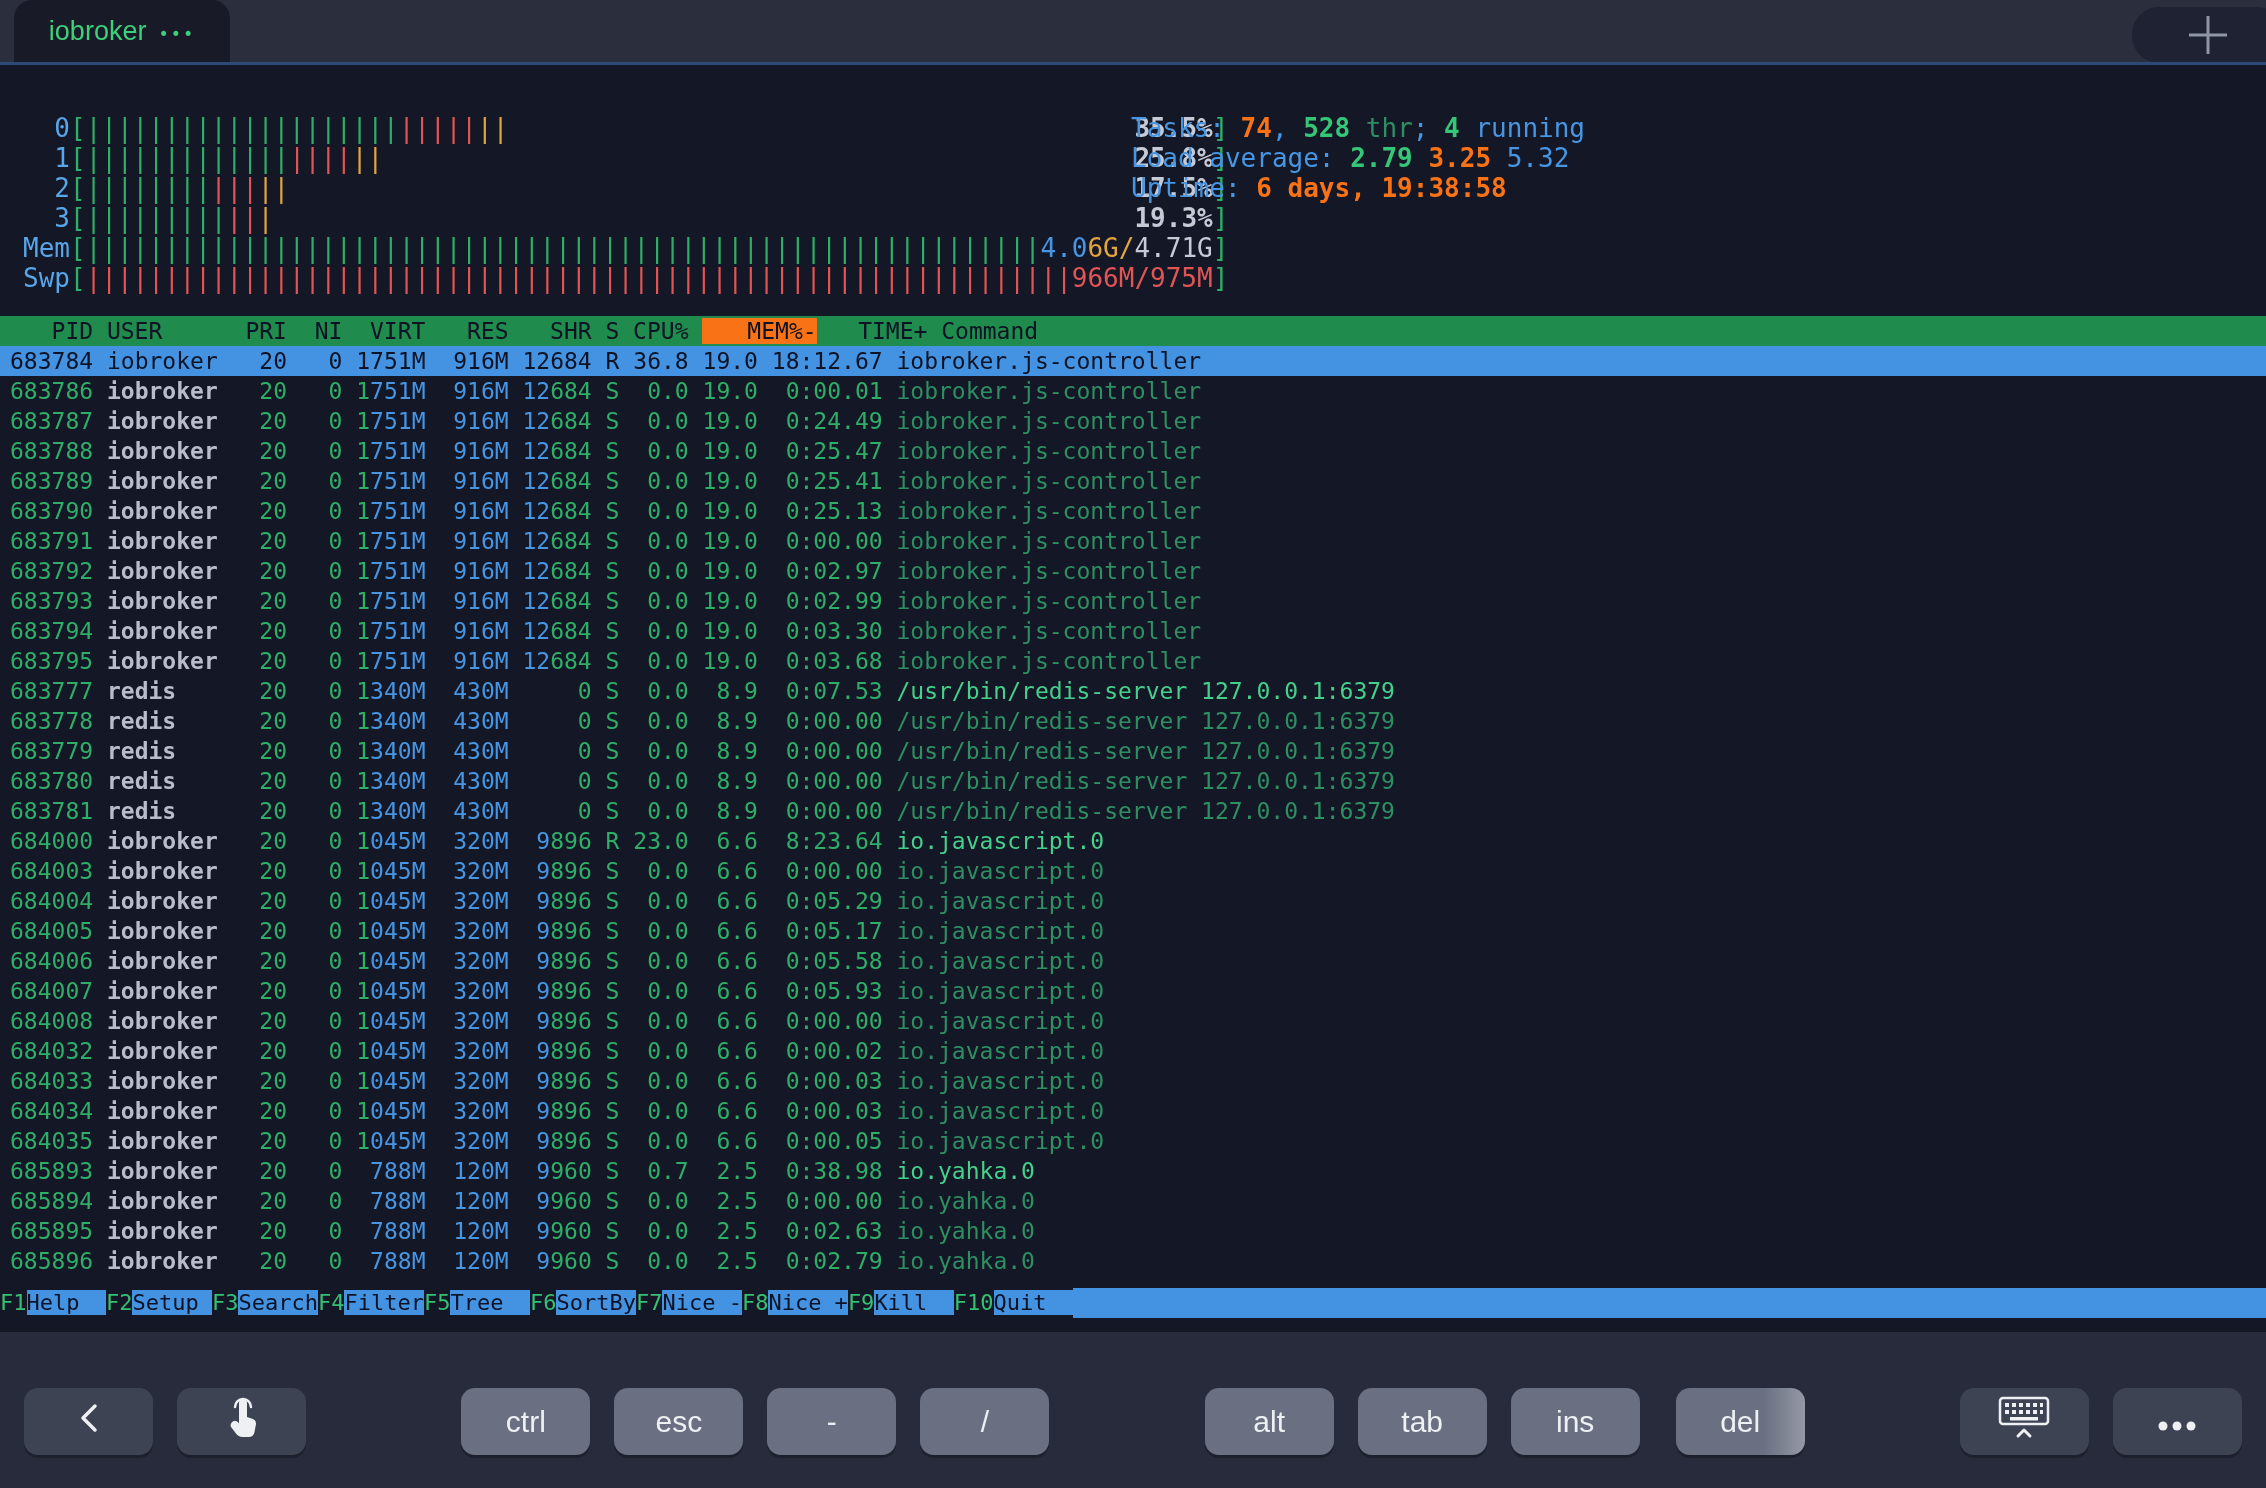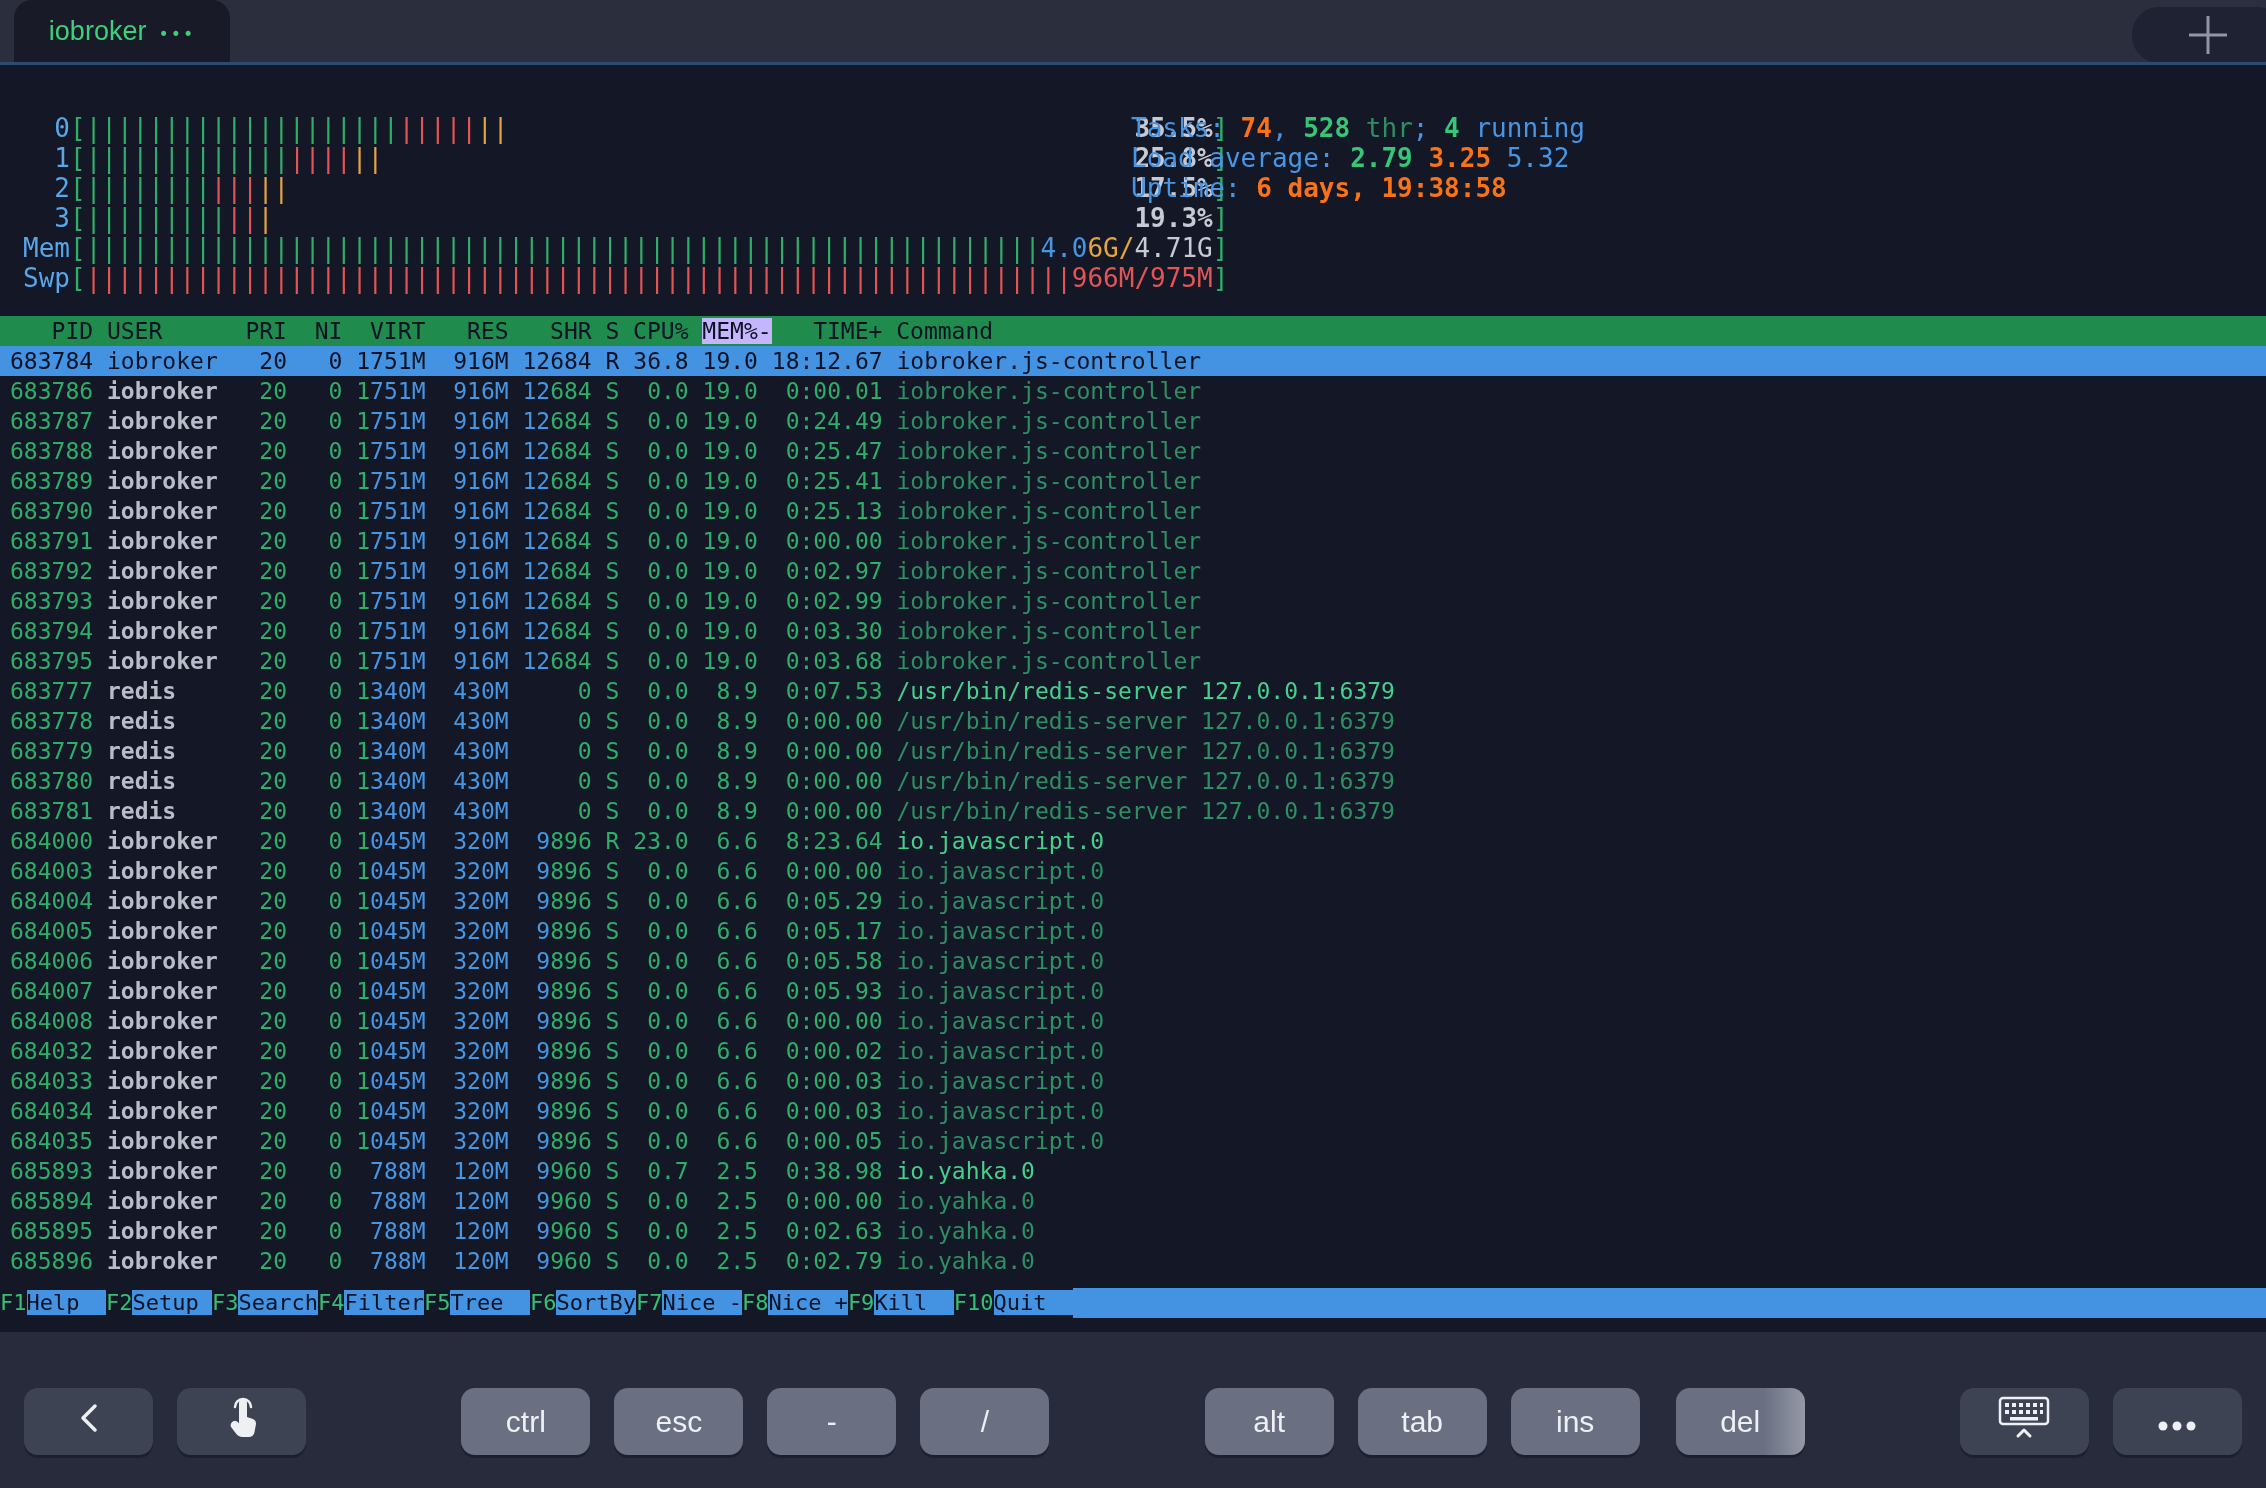--- a/index.html
+++ b/index.html
@@ -18,21 +18,21 @@
   .hairline{position:absolute;left:0;top:62px;width:100%;height:3px;background:#2c4a78;}
 
   
   .terminal{position:absolute;left:0;top:65px;width:2266px;height:1267px;background:#141726;}
   .terminal pre{margin:13px;font-family:"DejaVu Sans Mono",monospace;font-size:26px;line-height:30px;}
   .meters{position:absolute;left:10px;top:35px;}
   .summary{position:absolute;left:1118px;top:35px;}
   .ptable{position:absolute;left:0;top:251px;width:100%;}
   .prow{height:30px;white-space:pre;font-size:23px;line-height:30px;padding-left:10px;}
   .prow.hdr{background:#1f8b4d;color:#0d1224;}
-  .hdr-sort{background:#c4b5fd;}
+  .hdr-sort{background:#f97316;padding-left:45px;}
   .prow.selected{background:#4493e3;}
   .prow.selected span{color:#0d1224 !important;font-weight:normal;margin-top:38px;}
 
   
   .c-green{color:#2fae68;} .c-green-b{color:#35c677;font-weight:700;}
   .c-green-br{color:#45d08b;} .c-green-dim{color:#2e8f63;}
   .c-blue{color:#4796e3;}
   .c-lblue-b{color:#f97316;font-weight:700;}
   .c-gray{color:#c6cad4;} .c-gray-b{color:#c6cad4;font-weight:700;}
   .c-red{color:#e25555;} .c-orange{color:#e3a43e;}

